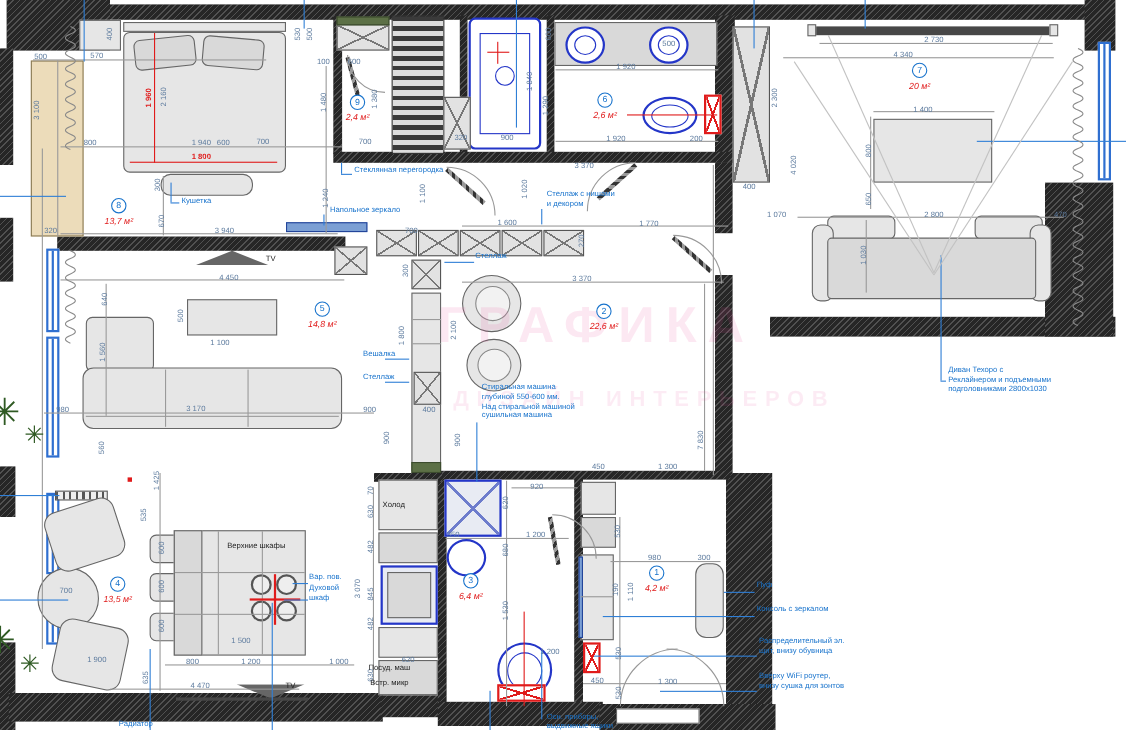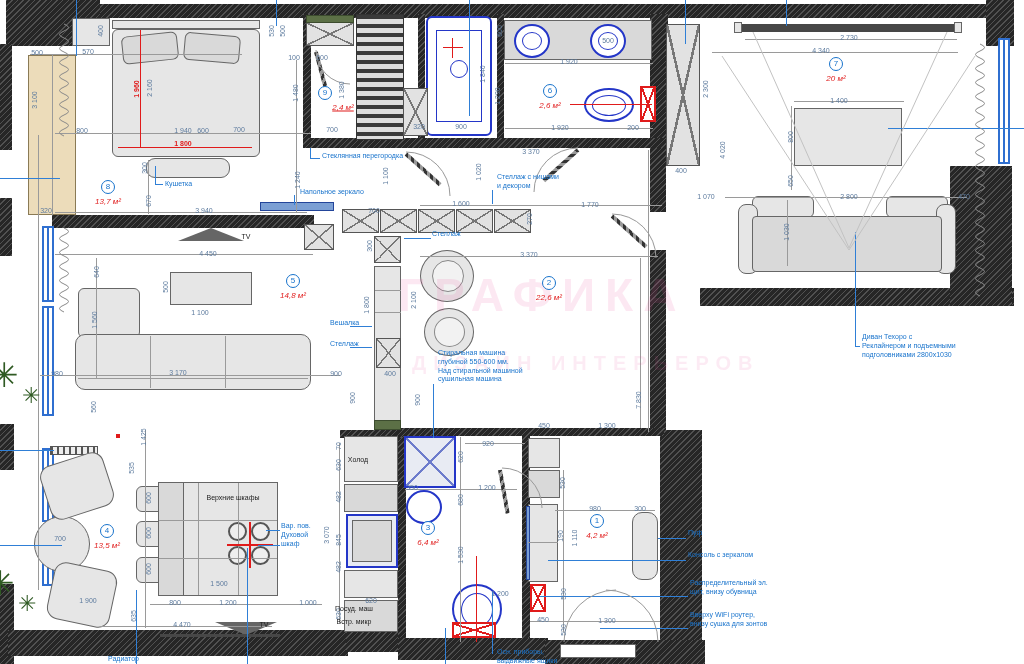--- a/index.html
+++ b/index.html
@@ -427,14 +427,14 @@
     <div class="ra" style="left: 107px; top: 545px;">13,5 м²</div>
     <div class="rc" style="left: 293px; top: 281px;">5</div>
     <div class="ra" style="left: 293px; top: 295px;">14,8 м²</div>
     <div class="rc" style="left: 550px; top: 91px;">6</div>
     <div class="ra" style="left: 550px; top: 105px;">2,6 м²</div>
     <div class="rc" style="left: 836px; top: 64px;">7</div>
     <div class="ra" style="left: 836px; top: 78px;">20 м²</div>
     <div class="rc" style="left: 108px; top: 187px;">8</div>
     <div class="ra" style="left: 108px; top: 201px;">13,7 м²</div>
     <div class="rc" style="left: 325px; top: 93px;">9</div>
-    <div class="ra" style="left: 343px; top: 107px; text-decoration: underline;">2,4 м²</div>
+    <div class="ra" style="left: 325px; top: 107px;">2,4 м²</div>
   </div>
 
 </body></html>

